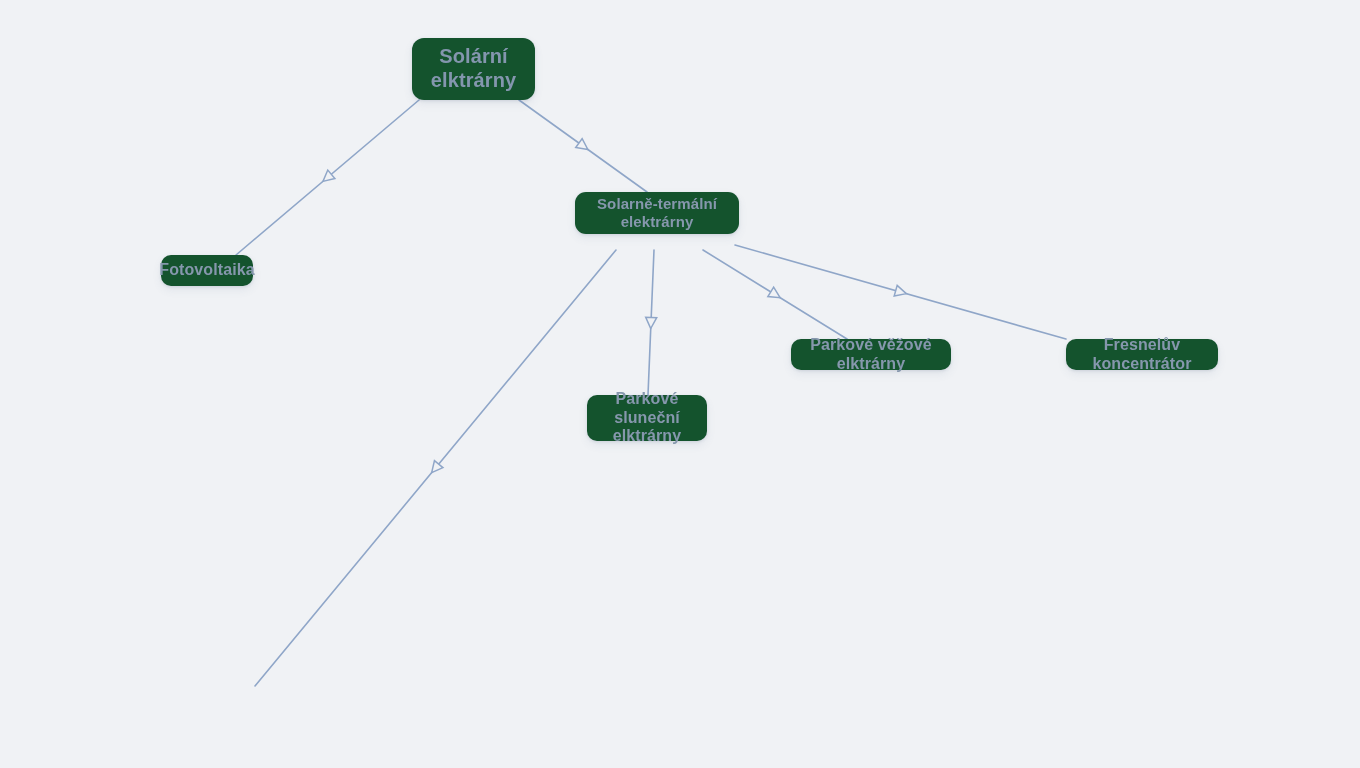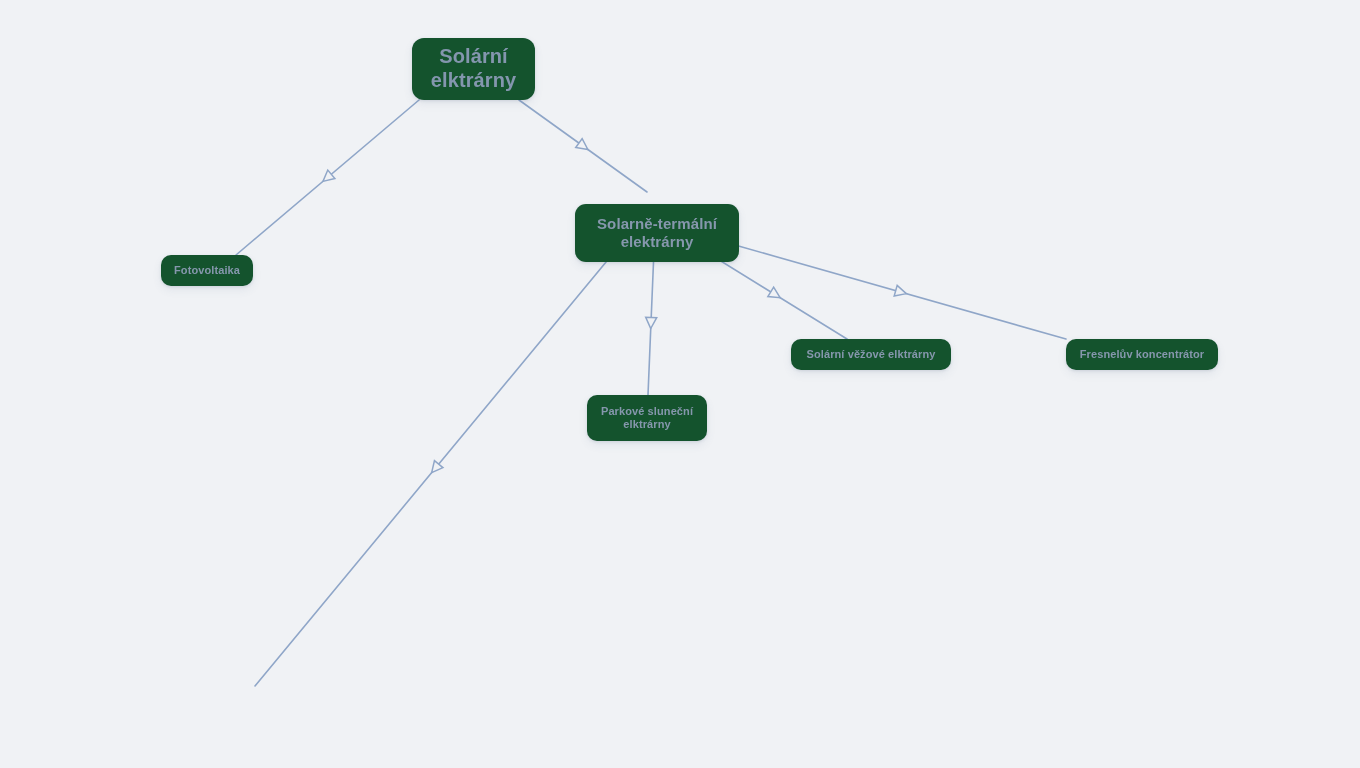--- a/index.html
+++ b/index.html
@@ -52,21 +52,21 @@
     color: #8496ae;
     padding: 4px 10px;
   }
   .node.branch {
     border-radius: 11px;
     font-size: 15px;
     padding: 4px 10px;
   }
   .node.leaf {
     border-radius: 10px;
-    font-size: 11px;
+    font-size: 16px;
     padding: 3px 9px;
   }
   .node .label {
     display: block;
     white-space: pre-line;
   }
 </style>
 </head>
 <body style="background: rgb(240, 242, 245);">
 
@@ -97,27 +97,27 @@
         <polygon points="6,0 -5,-5.5 -5,5.5" fill="#f0f2f5" stroke="#8fa6c8" stroke-width="1.5" stroke-linejoin="miter" transform="translate(900.5,292) rotate(15.853905711995523)"></polygon>
       </g>
     </svg>
 <div class="node root" style="left: 412px; top: 38px; width: 123px; height: 62px;">
       <span class="label">Solární
 elktrárny</span>
     </div>
     <div class="node leaf" style="left: 161px; top: 255px; width: 92px; height: 31px;">
       <span class="label">Fotovoltaika</span>
     </div>
-    <div class="node branch" style="left: 575px; top: 204px; width: 164px; height: 58px;">
+    <div class="node branch" style="left: 575px; top: 192px; width: 164px; height: 42px;">
       <span class="label">Solarně-termální
 elektrárny</span>
     </div>
     <div class="node leaf" style="left: 587px; top: 395px; width: 120px; height: 46px;">
       <span class="label">Parkové sluneční
 elktrárny</span>
     </div>
     <div class="node leaf" style="left: 791px; top: 339px; width: 160px; height: 31px;">
-      <span class="label">Solární věžové elktrárny</span>
+      <span class="label">Parkové věžové elktrárny</span>
     </div>
     <div class="node leaf" style="left: 1046px; top: 339px; width: 152px; height: 31px; margin-left: 20px;">
       <span class="label">Fresnelův koncentrátor</span>
     </div>
   </div>
 
 </body></html>

